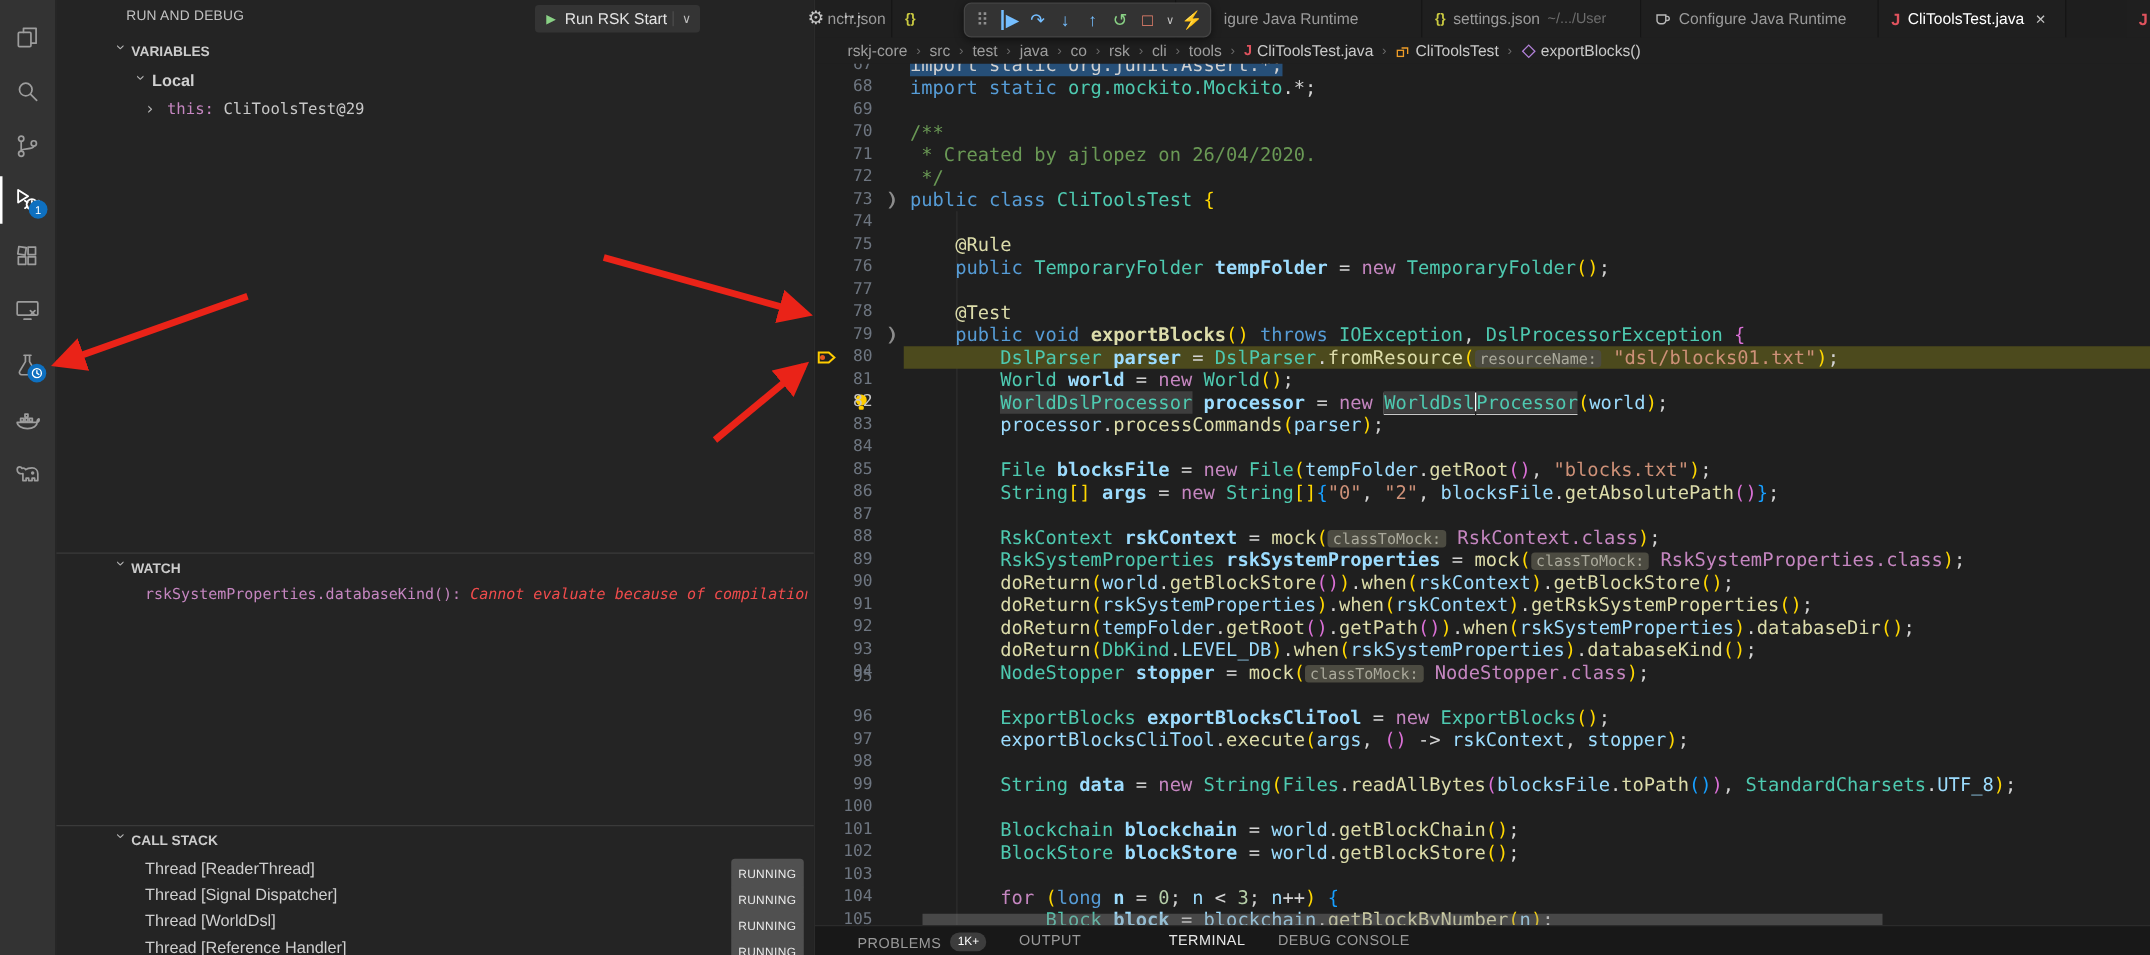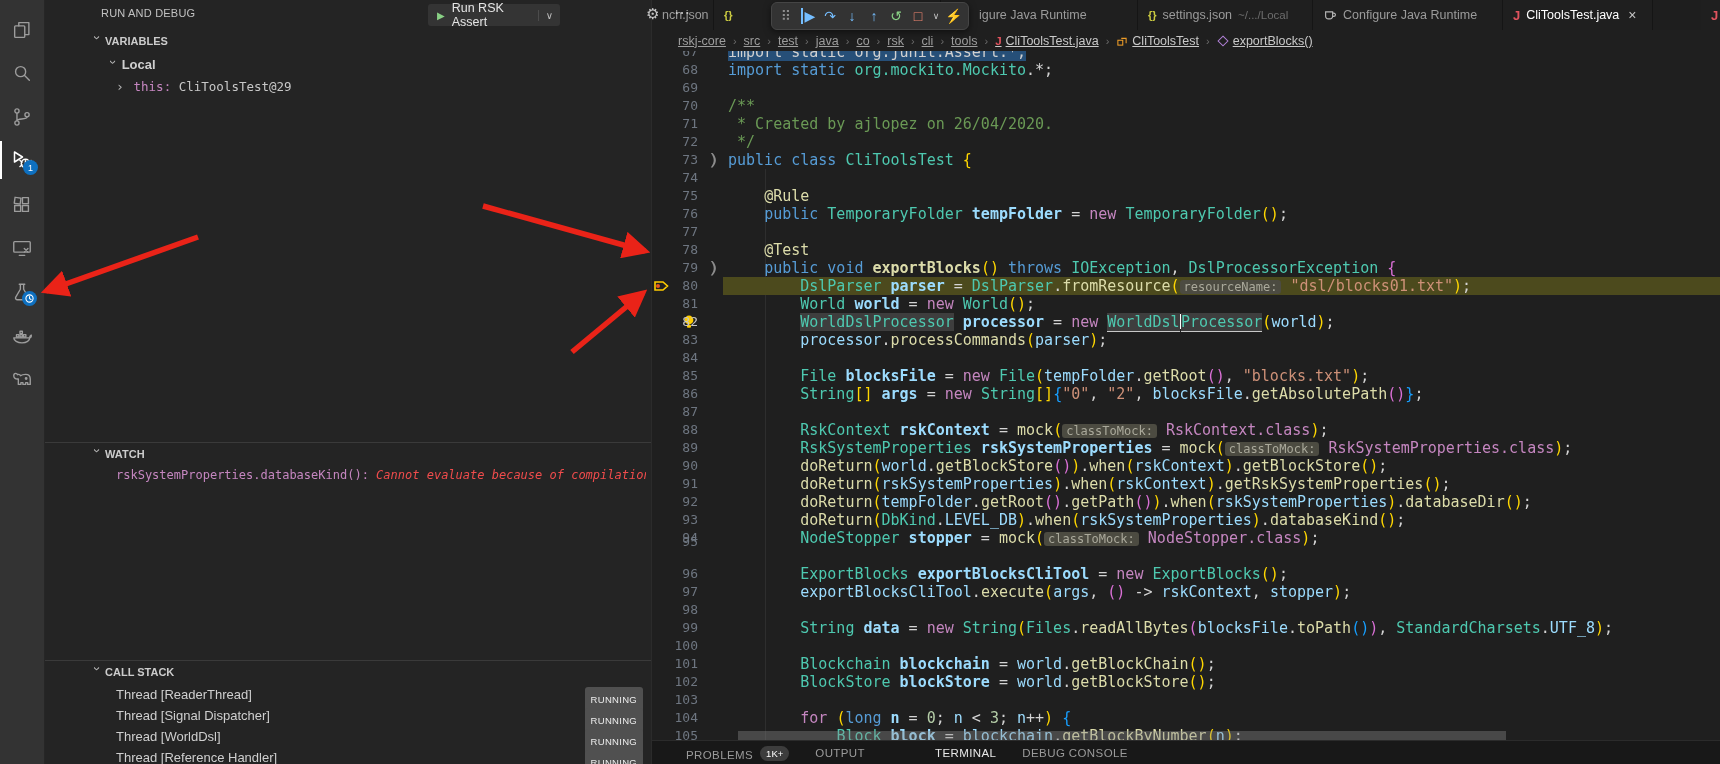--- a/index.html
+++ b/index.html
@@ -47,21 +47,21 @@
   .tab.active{color:#ffffff;}
   .ic-json{color:var(--c-jsonIcon);font-weight:bold;font-size:11px;margin-right:6px;}
   .ic-java{color:var(--c-javaIcon);font-weight:bold;font-size:13px;margin-right:6px;}
   .tab-detail{color:#6d6d6d;font-size:11.5px;margin-left:6px;}
   .tab-close{margin-left:9px;color:#c5c5c5;font-size:14px;}
   .ic-cup{margin-right:6px;}
 
   .breadcrumb{position:absolute;top:30px;left:0;right:0;height:21px;background:#1f1f1f;display:flex;align-items:center;
     padding-left:26px;font-size:12.5px;color:#9d9d9d;z-index:3;white-space:nowrap;}
   .bc-sep{margin:0 7px;color:#6b6b6b;font-size:11px;}
-  .bc-item{display:flex;align-items:center;text-decoration:underline;}
+  .bc-item{display:flex;align-items:center;}
   .bc-item svg,.bc-item .ic-java{margin-right:4px;}
   .bc-item .ic-java{font-size:11.5px;margin-right:4px;}
   .bc-bright{color:#c9c9c9;}
 
   .code{position:absolute;top:0;left:0;right:0;bottom:24px;z-index:1;overflow:hidden;}
   .cline{position:absolute;left:0;right:0;height:18px;font-family:"DejaVu Sans Mono",monospace;font-size:15px;line-height:18px;white-space:pre;}
   .cl-bg{position:absolute;left:71px;right:0;top:0;height:18px;background:var(--c-debugLine);}
   .cl-num{position:absolute;left:14px;top:0;width:32px;text-align:right;color:var(--c-lineNum);font-size:13px;}
   .cl-num.br{color:var(--c-lineNumActive);}
   .cl-toks{position:absolute;left:76px;top:0;}
@@ -172,21 +172,21 @@
           <path d="M16 8 c3 0 5 2 5 5 v6 h-2.8 v-2 h-2.2 v2 h-3 v-2 h-2.2 v2 H8 v-6 c-3 .5 -5 -1 -5 -3.5 c0 -1.5 1 -2.5 2.2 -2.5 c1 0 1.6 .6 1.8 1.4 c1.5 -.6 3 .1 3.4 1.1 c1 -.9 3 -1.5 5.6 -1.5 Z"></path>
           <circle cx="16.5" cy="12.5" r=".8"></circle>
         </svg>
     </div>
   </div>
 
   <div class="sidebar">
     <div class="sb-title">RUN AND DEBUG</div>
     <div class="run-pill">
       <span class="play">▶</span>
-      <span>Run RSK Assert</span>
+      <span>Run RSK Start</span>
       <span class="chev">∨</span>
     </div>
     <div class="sb-gear">⚙</div>
     <div class="sb-dots">⋯</div>
 
     <div class="sec-head" style="top:33px">
       <span style="margin-left:48px"><span class="chev">›</span>
       <span>VARIABLES</span></span>
     </div>
     <div class="sb-row" style="top:55px;left:64px;font-weight:bold">
@@ -228,21 +228,21 @@
         <div class="tab" style="left: 62px; width: 227px;">
           <span class="ic-json">{}</span>
           <span class="tab-label"></span>
         </div>
         <div class="tab" style="left: 289px; width: 197px; padding-left: 38px;">
           <span class="tab-label">igure Java Runtime</span>
         </div>
         <div class="tab" style="left: 486px; width: 175px;">
           <span class="ic-json">{}</span>
           <span class="tab-label">settings.json</span>
-          <span class="tab-detail">~/.../Local</span>
+          <span class="tab-detail">~/.../User</span>
         </div>
         <div class="tab" style="left: 661px; width: 190px;">
           <svg class="ic-cup" width="14" height="14" viewBox="0 0 16 16">
             <path d="M3 4.5 h8 v5 a3 3 0 0 1 -3 3 h-2 a3 3 0 0 1 -3 -3 Z" fill="none" stroke="#b8b8b8" stroke-width="1.3"></path>
             <path d="M11 5.8 h1.3 a1.9 1.9 0 0 1 0 3.8 H11" fill="none" stroke="#b8b8b8" stroke-width="1.3"></path>
           </svg>
           <span class="tab-label">Configure Java Runtime</span>
         </div>
         <div class="tab active" style="left: 851px; width: 150px;">
           <span class="ic-java">J</span>

